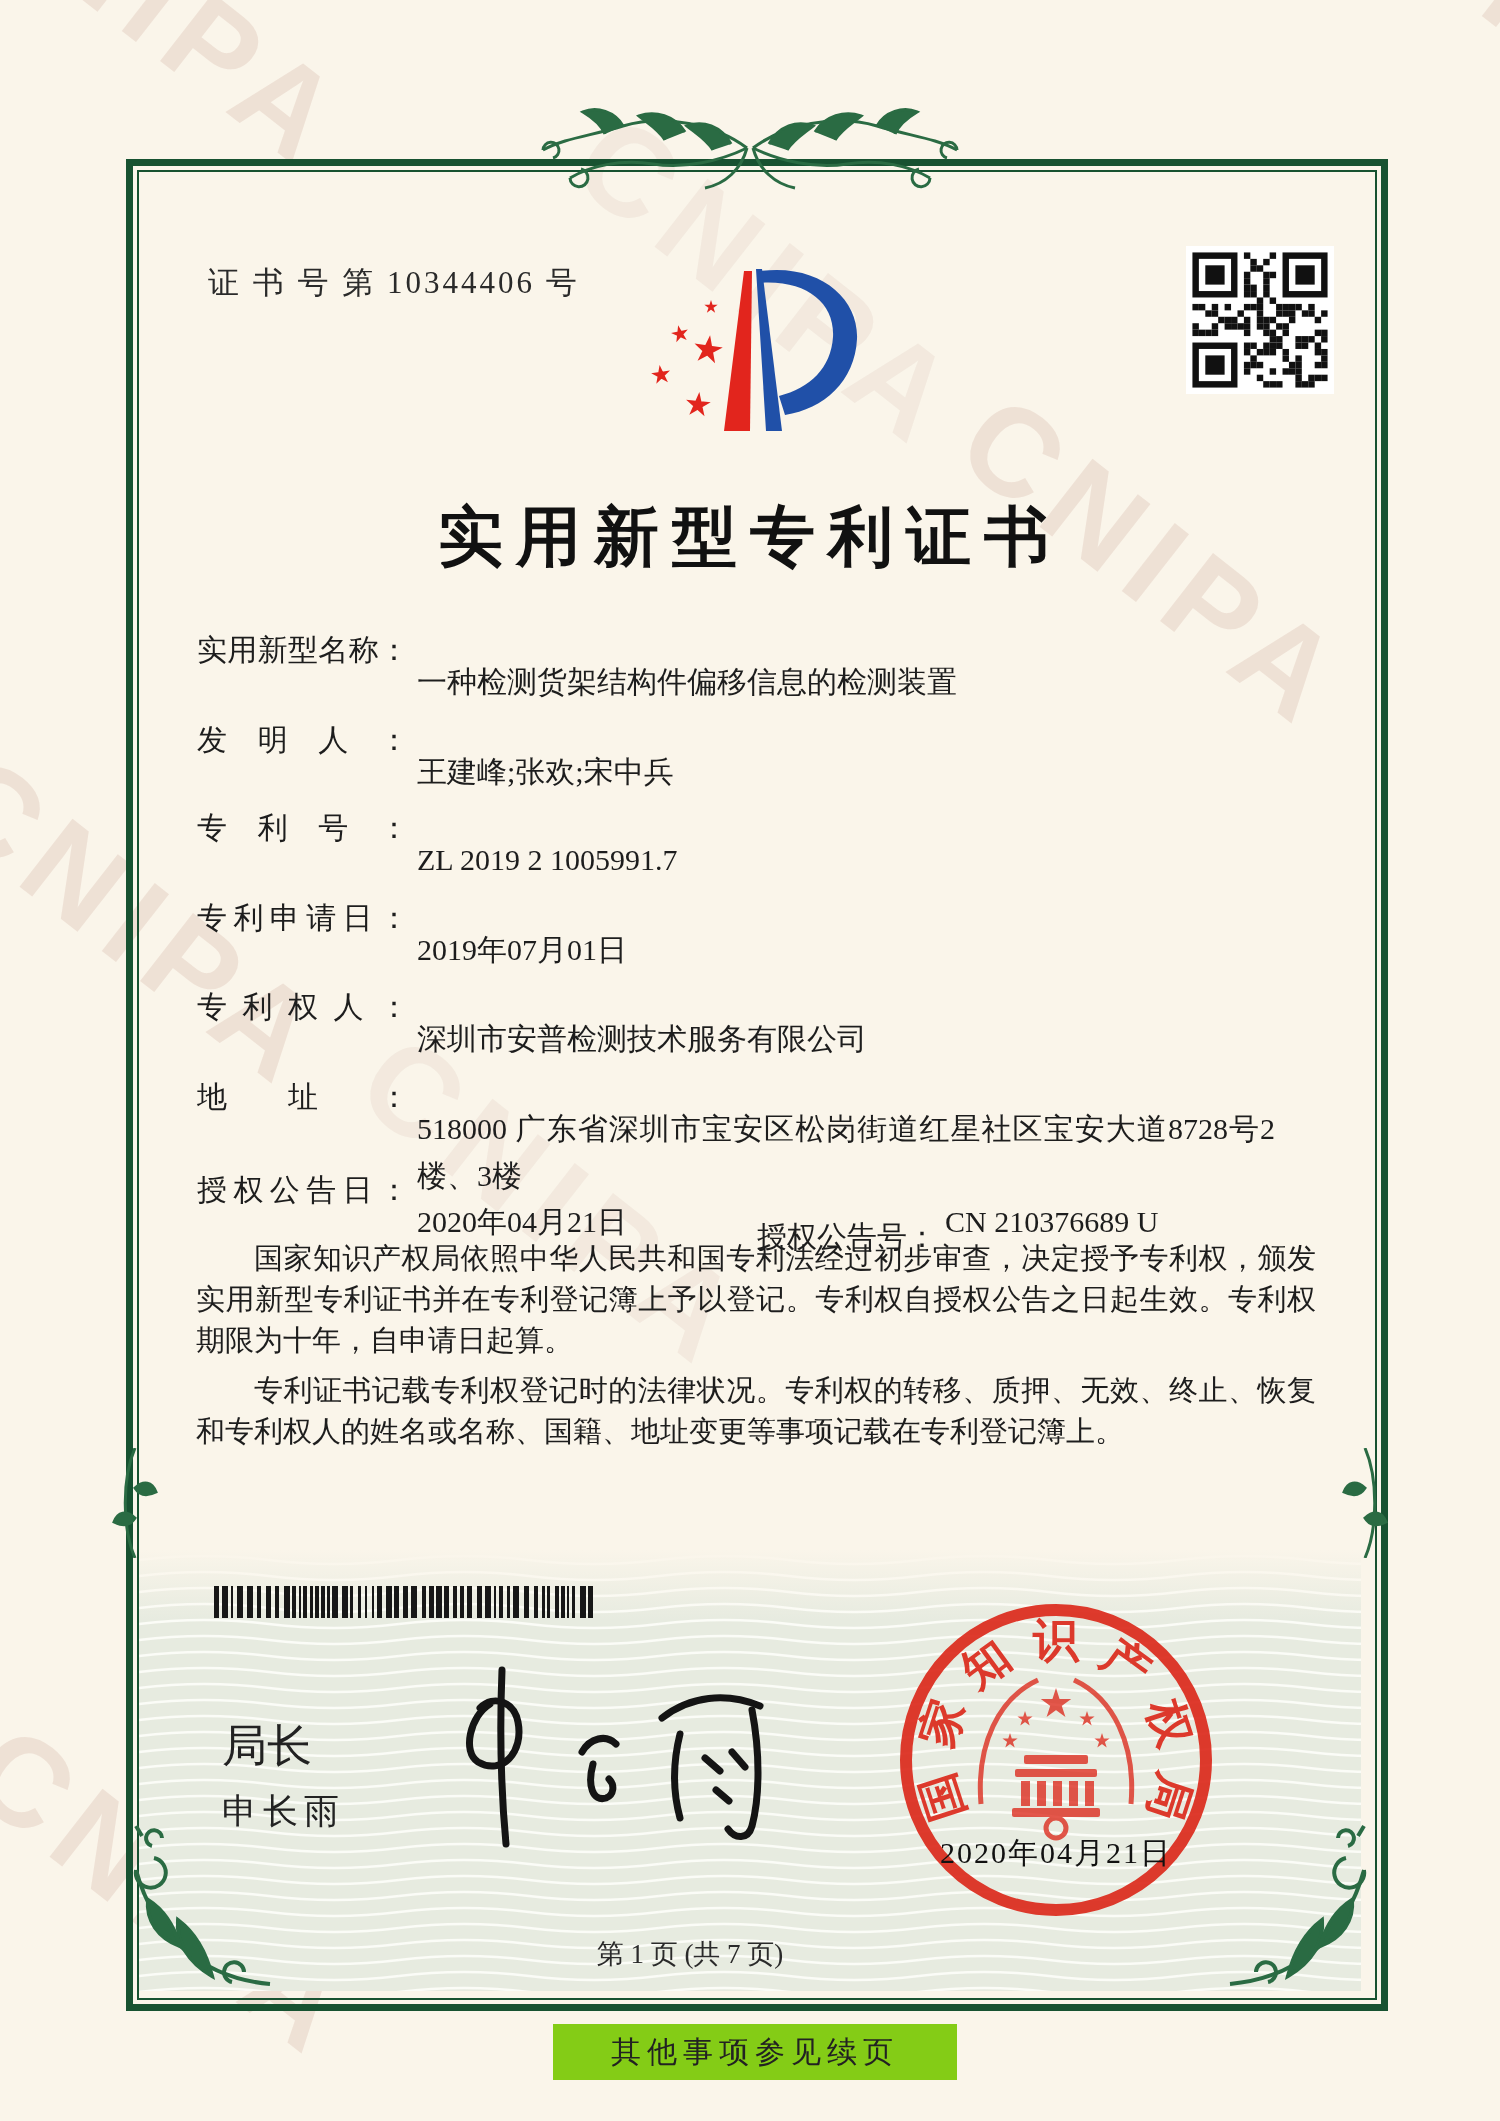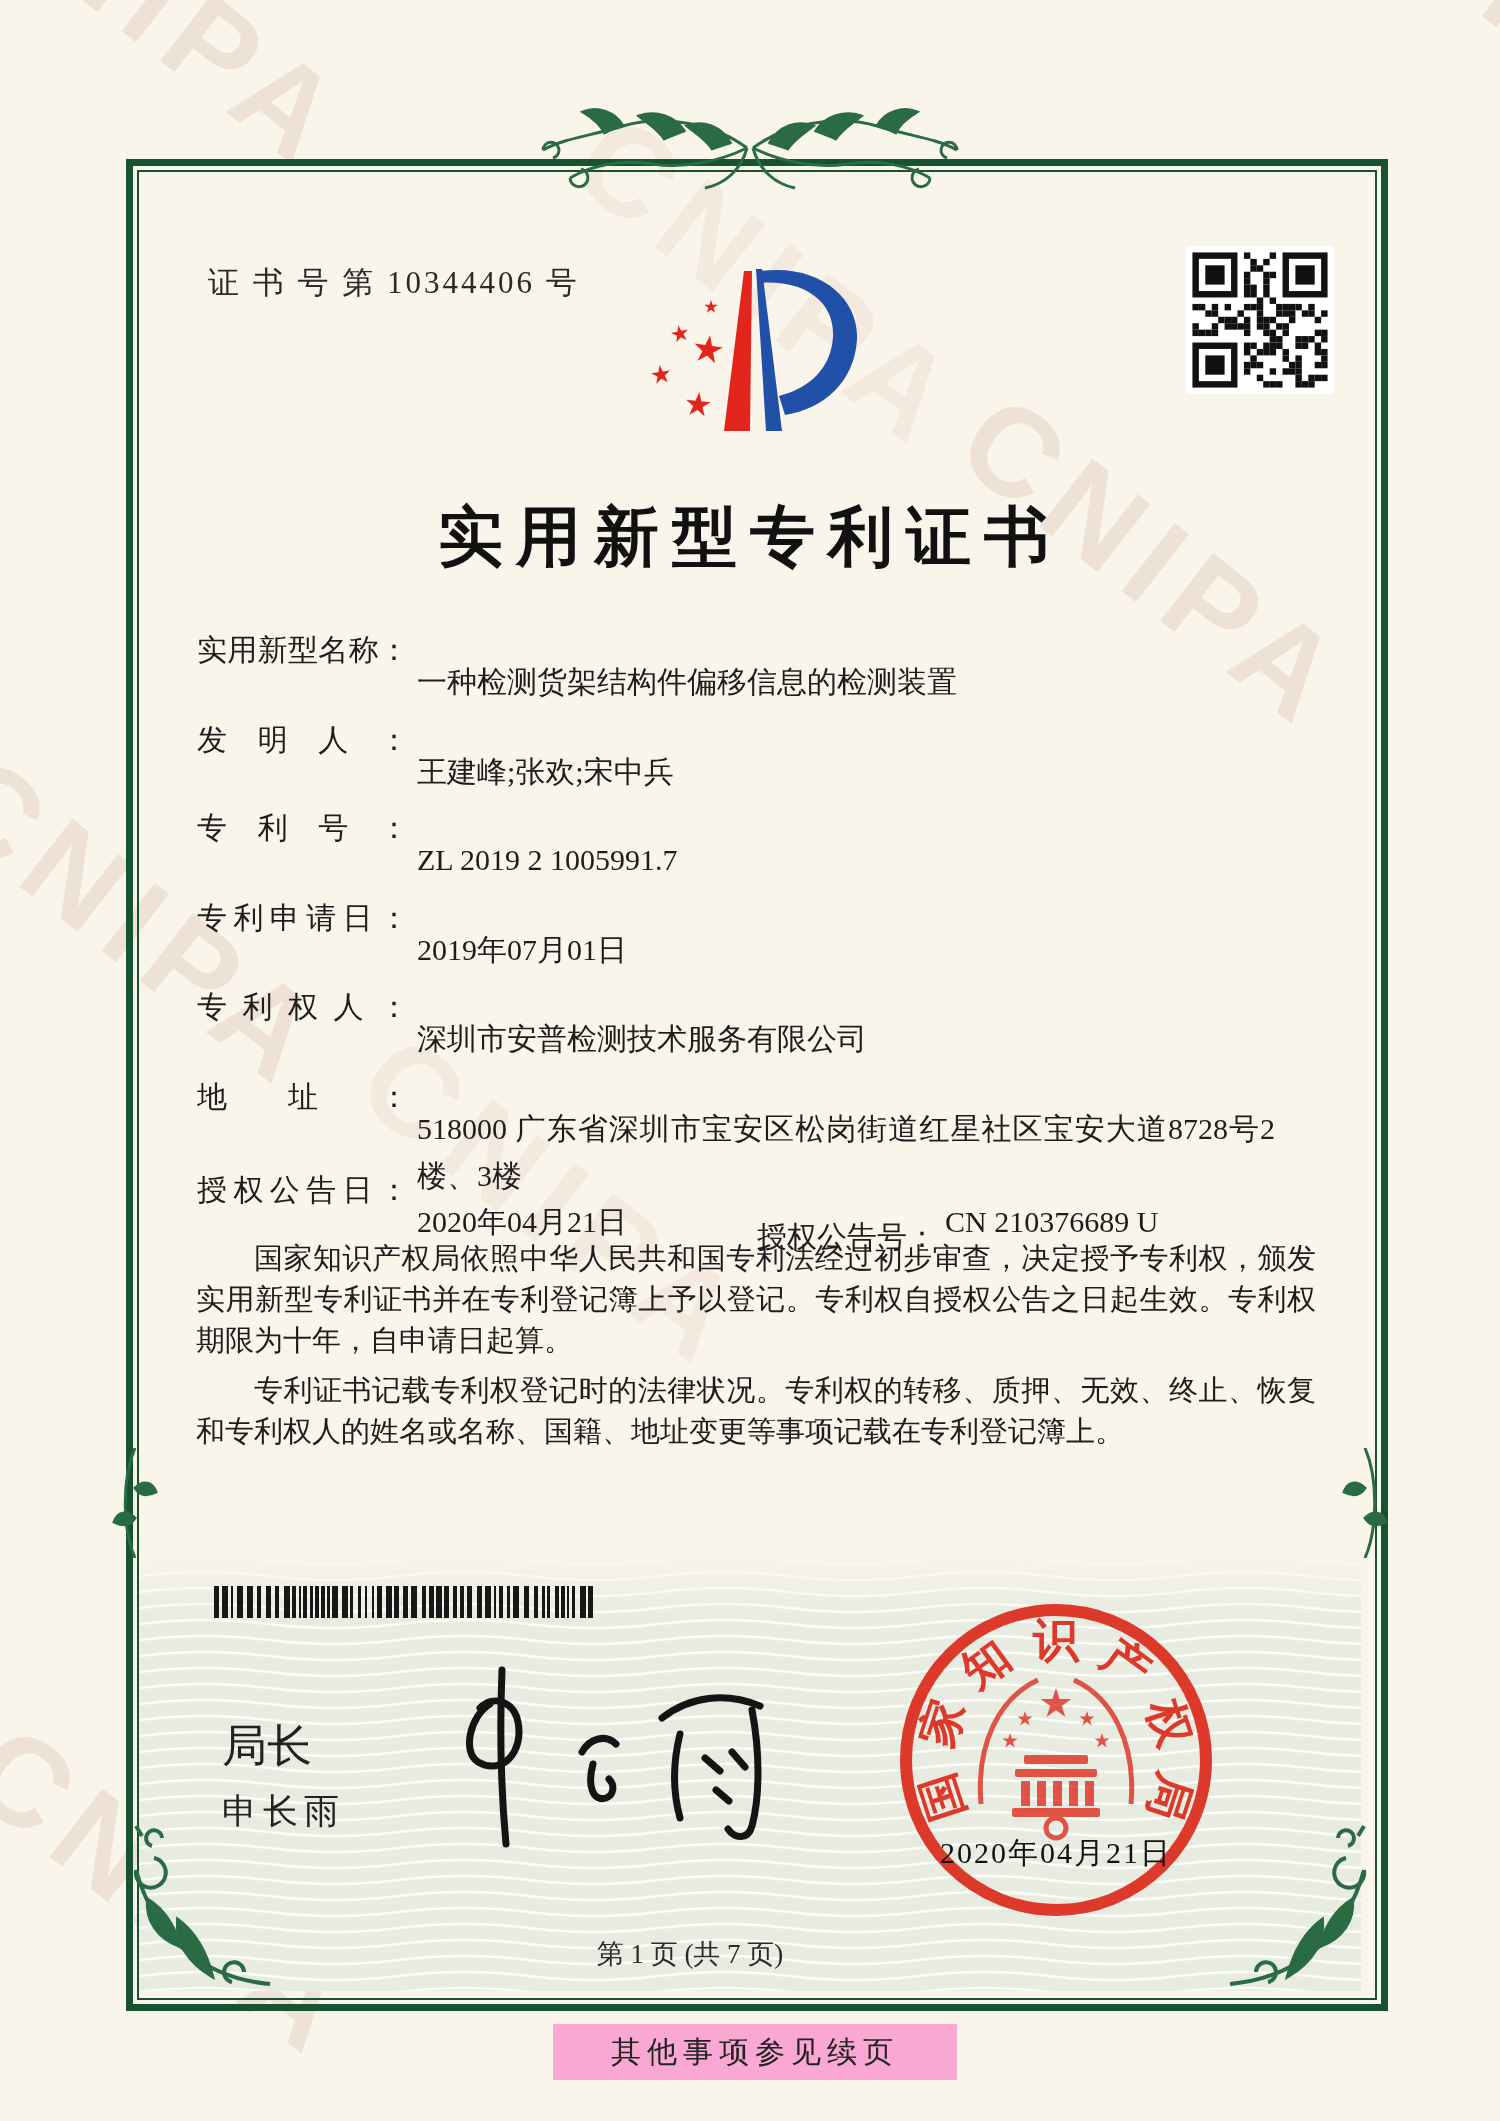--- a/index.html
+++ b/index.html
@@ -46,21 +46,21 @@
     background:linear-gradient(#faf5ea,rgba(250,245,234,0));}
   .sig-title{position:absolute;left:222px;top:1716px;z-index:4;
     font-family:"Liberation Sans","DejaVu Sans",sans-serif;font-size:45px;color:#222;}
   .sig-name{position:absolute;left:222px;top:1788px;z-index:4;
     font-family:"Liberation Sans","DejaVu Sans",sans-serif;font-size:35px;letter-spacing:6px;color:#222;}
   .seal-date{position:absolute;left:890px;top:1833px;width:332px;z-index:6;
     text-align:center;font-size:30px;letter-spacing:2px;color:#111;}
   .page-info{position:absolute;left:440px;top:1936px;width:500px;z-index:4;
     text-align:center;font-size:27px;color:#2a2a2a;}
   .cont-note{position:absolute;left:553px;top:2024px;width:404px;height:56px;z-index:4;
-    background:#f9a8d4;text-align:center;font-size:30px;line-height:56px;letter-spacing:6px;color:#222;}
+    background:#84cc16;text-align:center;font-size:30px;line-height:56px;letter-spacing:6px;color:#222;}
   svg{display:block;}
 </style>
 </head>
 <body>
 
 <div class="page">
 
   <span class="wm" style="left:-70px;top:-70px;">CNIPA</span>
   <span class="wm" style="left:1290px;top:-85px;">CNIPA</span>
   <span class="wm light" style="left:545px;top:210px;">CNIPA</span>

